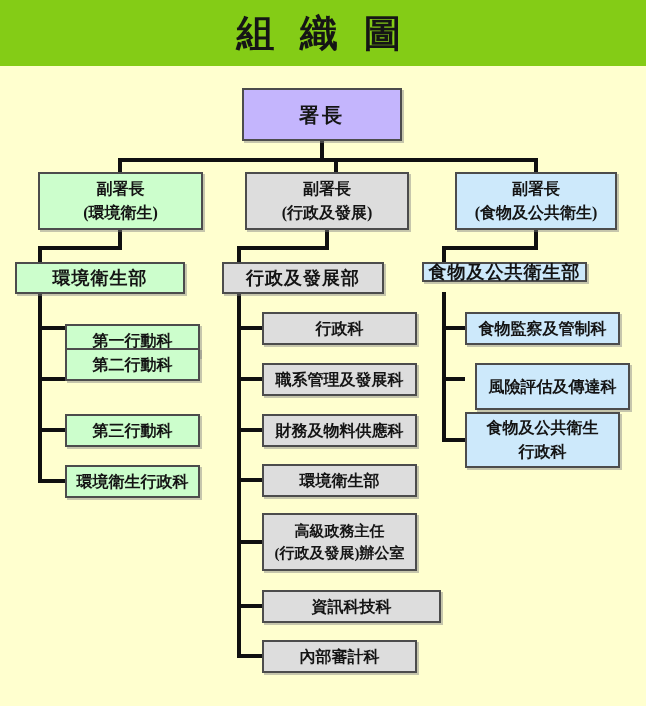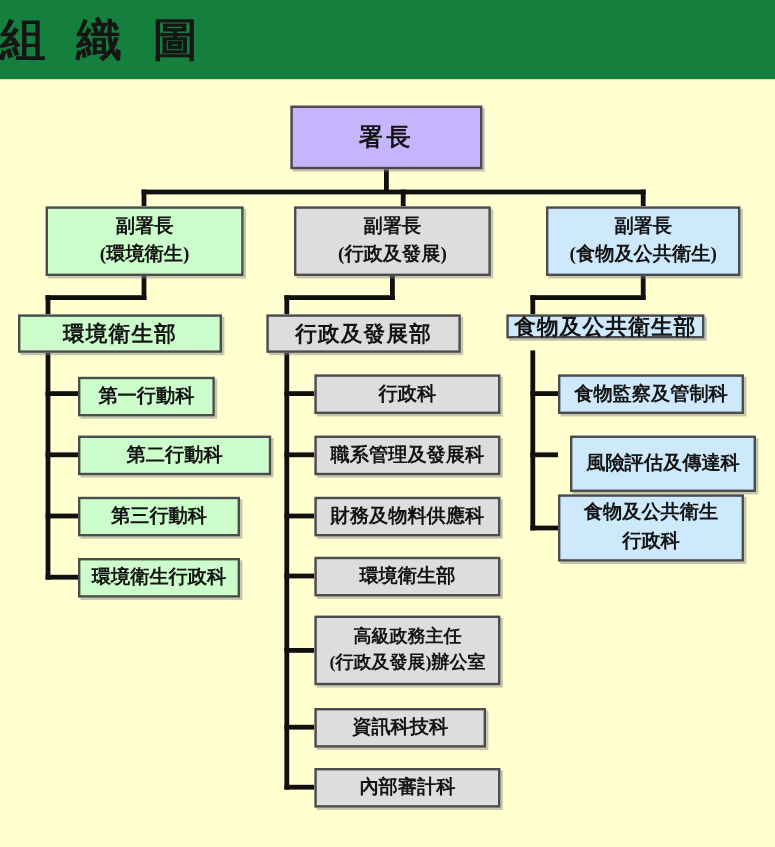--- a/index.html
+++ b/index.html
@@ -3,21 +3,21 @@
 <meta charset="utf-8">
 <style>
   html,body{margin:0;padding:0;}
   body{font-family:"Liberation Serif","DejaVu Serif",serif;}
   .stage{
     position:relative;width:646px;height:706px;overflow:hidden;
     background:#FFFFCF;
   }
   .banner{
     position:absolute;left:0;top:0;width:646px;height:66px;
-    background:#15803d;display:flex;align-items:center;justify-content:flex-start;
+    background:#84cc16;display:flex;align-items:center;justify-content:center;
   }
   .banner h1{
     margin:0;font-size:38px;font-weight:bold;color:#151515;
     letter-spacing:8px;white-space:nowrap;
   }
   .box{
     position:absolute;box-sizing:border-box;
     border:2px solid #4c4c4c;
     box-shadow:2px 2px 0 rgba(128,128,128,0.45);
     display:flex;align-items:center;justify-content:center;
@@ -85,32 +85,32 @@
 (環境衛生)</div>
   <div class="box gray deputy" style="left:245px;top:172px;width:164px;height:58px;">副署長
 (行政及發展)</div>
   <div class="box blue deputy" style="left:455px;top:172px;width:162px;height:58px;">副署長
 (食物及公共衛生)</div>
 
   <div class="box green dept" style="left:15px;top:262px;width:170px;height:32px;">環境衛生部</div>
   <div class="box gray dept" style="left:222px;top:262px;width:162px;height:32px;">行政及發展部</div>
   <div class="box blue dept" style="left:422px;top:262px;width:165px;height:20px;">食物及公共衛生部</div>
 
-  <div class="box green leaf" style="left:65px;top:314px;width:114px;height:33px;">第一行動科</div>
-  <div class="box green leaf" style="left:65px;top:363px;width:161px;height:33px;">第二行動科</div>
+  <div class="box green leaf" style="left:65px;top:324px;width:135px;height:33px;">第一行動科</div>
+  <div class="box green leaf" style="left:65px;top:348px;width:135px;height:33px;">第二行動科</div>
   <div class="box green leaf" style="left:65px;top:414px;width:135px;height:33px;">第三行動科</div>
   <div class="box green leaf" style="left:65px;top:465px;width:135px;height:33px;">環境衛生行政科</div>
 
   <div class="box gray leaf" style="left:262px;top:312px;width:155px;height:33px;">行政科</div>
   <div class="box gray leaf" style="left:262px;top:363px;width:155px;height:33px;">職系管理及發展科</div>
   <div class="box gray leaf" style="left:262px;top:414px;width:155px;height:33px;">財務及物料供應科</div>
   <div class="box gray leaf" style="left:262px;top:464px;width:155px;height:33px;">環境衛生部</div>
   <div class="box gray leaf small" style="left:262px;top:513px;width:155px;height:58px;">高級政務主任
 (行政及發展)辦公室</div>
-  <div class="box gray leaf" style="left:262px;top:590px;width:143px;height:33px;">資訊科技科</div>
+  <div class="box gray leaf" style="left:262px;top:590px;width:179px;height:33px;">資訊科技科</div>
   <div class="box gray leaf" style="left:262px;top:640px;width:155px;height:33px;">內部審計科</div>
 
   <div class="box blue leaf" style="left:465px;top:312px;width:155px;height:33px;">食物監察及管制科</div>
   <div class="box blue leaf" style="left:475px;top:363px;width:155px;height:47px;">風險評估及傳達科</div>
   <div class="box blue leaf" style="left:465px;top:412px;width:155px;height:56px;">食物及公共衛生
 行政科</div>
 
 </div>
 
 </body></html>

